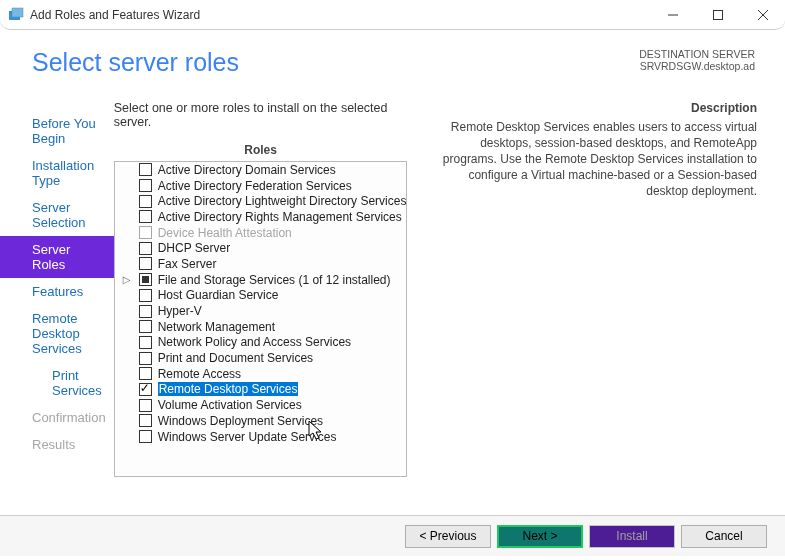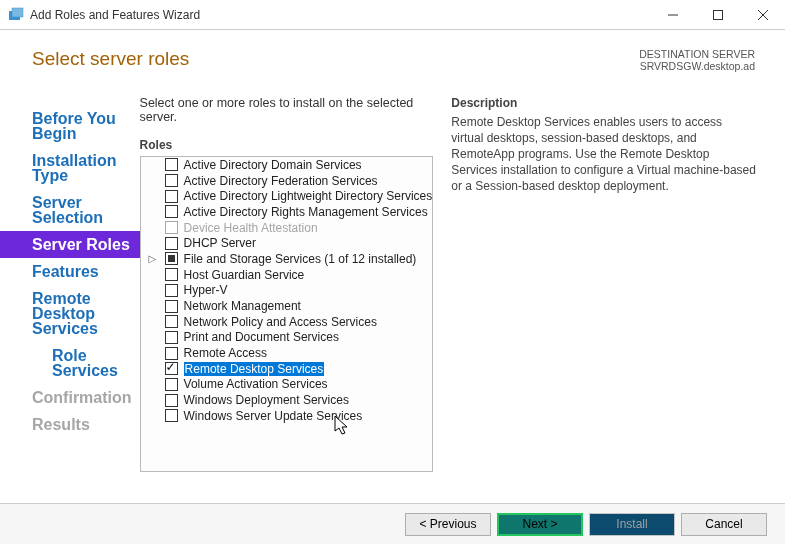--- a/index.html
+++ b/index.html
@@ -1,55 +1,55 @@
 <!DOCTYPE html>
 <html><head>
 <meta charset="utf-8">
 <style>
 * { box-sizing: border-box; margin:0; padding:0; font-family: "Segoe UI", Tahoma, sans-serif; }
 body { background:#fff; width:785px; height:560px; overflow:hidden; position:relative;}
-.titlebar { height:30px; border-bottom:1px solid #ccc; display:flex; align-items:center; padding:0 0 0 8px;}
+.titlebar { height:30px; border-bottom:1px solid #ccc; display:flex; align-items:center; padding:0 0 0 8px;border-radius:10px;}
 .titlebar .app-icon { width:16px; height:16px; margin-right:6px; display:flex; align-items:center; justify-content:center; }
 .titlebar .title { font-size:12px; color:#333; flex:1 1 auto; }
 .titlebar .winbtn { width:45px; height:29px; display:flex; align-items:center; justify-content:center; color:#333;}
 .titlebar .winbtn svg { display:block; }
 .header-row { padding:18px 30px 10px 32px; display:flex; align-items:flex-start; justify-content:space-between;}
-.header-row h1 { font-weight:300; font-size:19px; color:#a16207; }
+.header-row h1 { font-weight:300; font-size:25px; color:#3b82f6; }
 .dest { text-align:right; font-size:10.5px; color:#555; }
 .body-row { display:flex; padding:0 0 0 0; height:390px;}
 .sidebar { width:218px; padding:23px 0 0 0;}
-.sidebar .step { font-size:16px; padding:6px 8px 6px 32px; color:#1d6fb8; cursor:default; line-height:15px;font-weight:bold;}
+.sidebar .step { font-size:13px; padding:6px 8px 6px 32px; color:#1d6fb8; cursor:default; line-height:15px;}
 .sidebar .step.active { background:#6d28d9; color:#fff;}
 .sidebar .step.sub { padding-left:52px;}
 .sidebar .step.disabled { color:#a6a6a6;}
 .main { flex:1 1 auto; padding:14px 18px 0 0; display:flex;}
-.main-left { width:340px; display:flex; flex-direction:column;}
+.main-left { width:340px; display:flex; flex-direction:column;align-items:center;}
 .instruction { font-size:12.5px; color:#333; margin-bottom:14px;}
 .section-label { font-size:12px; font-weight:600; color:#444; margin-bottom:4px;}
 .roles-box { border:1px solid #b9b9b9; background:#fdfdfd; height:322px; position:relative; }
 .roles-scroll { overflow-y:scroll; height:100%; scrollbar-width:auto;}
 .roles-scroll::-webkit-scrollbar { width:17px; }
 .roles-scroll::-webkit-scrollbar-track { background:#f0f0f0;}
 .roles-scroll::-webkit-scrollbar-thumb { background:#c9c9c9; border:1px solid #dcdcdc;}
 .role-item { display:flex; align-items:center; font-size:12px; height:15.7px; padding-left:24px; position:relative;}
 .role-item .cb { width:13px; height:13px; border:1px solid #333; margin-right:6px; background:#fff; position:relative; flex-shrink:0;}
 .role-item .cb.checked::after { content:"✓"; position:absolute; left:0px; top:-3px; font-size:12px; }
 .role-item .cb.filled::after { content:""; position:absolute; left:2px; top:2px; width:7px; height:7px; background:#333;}
 .role-item .cb.grey { border-color:#a6a6a6;}
 .role-item .lbl { white-space:nowrap; color:#222;}
 .role-item.greyed .lbl { color:#a6a6a6;}
 .role-item.selected .lbl { background:#0078d7; color:#fff; padding:0 1px;}
 .role-item .expander { position:absolute; left:8px; top:2px; width:10px; height:10px; font-size:10px; color:#666;}
 .cursor-svg { position:absolute; pointer-events:none;}
-.desc-col { flex:1 1 auto; padding:0 10px 0 18px;}
+.desc-col { flex:1 1 auto; padding:0 10px 0 18px;text-align:right;}
 .desc-text { font-size:12px; color:#444; line-height:16px; margin-top:4px;}
-.footer { position:absolute; bottom:16px; left:0; right:0; height:41px; border-top:1px solid #ccc; background:#f6f6f6; display:flex; align-items:center; justify-content:flex-end; padding:8px 18px; gap:6px;}
+.footer { position:absolute; bottom:4px; left:0; right:0; height:41px; border-top:1px solid #ccc; background:#f6f6f6; display:flex; align-items:center; justify-content:flex-end; padding:8px 18px; gap:6px;}
 .footer button { width:86px; height:23px; background:#e9e9e9; border:1px solid #aeaeae; font-size:12px;}
 .footer button.default { border:2px solid #22c55e; background:#0f766e;}
-.footer button:disabled { color:#a0a0a0; border:1px solid #c5c5c5; background:#0c4a6e;}
+.footer button:disabled { color:#a0a0a0; border:1px solid #c5c5c5; background:#4c1d95;}
 </style>
 </head>
 <body>
 
 <div class="titlebar">
   <span class="app-icon">
     <svg width="16" height="16" viewBox="0 0 16 16">
         <rect x="1" y="4" width="11" height="9" fill="#3c91cf"></rect>
         <rect x="4" y="1" width="11" height="9" fill="#7ab8e0" stroke="#3c91cf" stroke-width="0.5"></rect>
       </svg>
@@ -82,21 +82,21 @@
 </div>
 
 <div class="body-row">
   <div class="sidebar" id="sidebar">
       <div class="step">Before You Begin</div>
       <div class="step">Installation Type</div>
       <div class="step">Server Selection</div>
       <div class="step active">Server Roles</div>
       <div class="step">Features</div>
       <div class="step">Remote Desktop Services</div>
-      <div class="step sub">Role Services</div>
+      <div class="step sub">Print Services</div>
       <div class="step disabled">Confirmation</div>
       <div class="step disabled">Results</div>
     </div>
   <div class="main">
     <div class="main-left">
       <div class="instruction">Select one or more roles to install on the selected server.</div>
       <div class="section-label">Roles</div>
       <div class="roles-box">
         <div class="roles-scroll" id="roles-scroll">
             <div class="role-item">
@@ -115,20 +115,24 @@
               <span class="cb"></span>
               <span class="lbl">Active Directory Rights Management Services</span>
             </div>
             <div class="role-item greyed">
               <span class="cb grey"></span>
               <span class="lbl">Device Health Attestation</span>
             </div>
             <div class="role-item">
               <span class="cb"></span>
               <span class="lbl">DHCP Server</span>
+            </div>
+            <div class="role-item">
+              <span class="cb"></span>
+              <span class="lbl">Fax Server</span>
             </div>
             <div class="role-item">
               <span class="expander">▷</span>
               <span class="cb filled"></span>
               <span class="lbl">File and Storage Services (1 of 12 installed)</span>
             </div>
             <div class="role-item">
               <span class="cb"></span>
               <span class="lbl">Host Guardian Service</span>
             </div>

